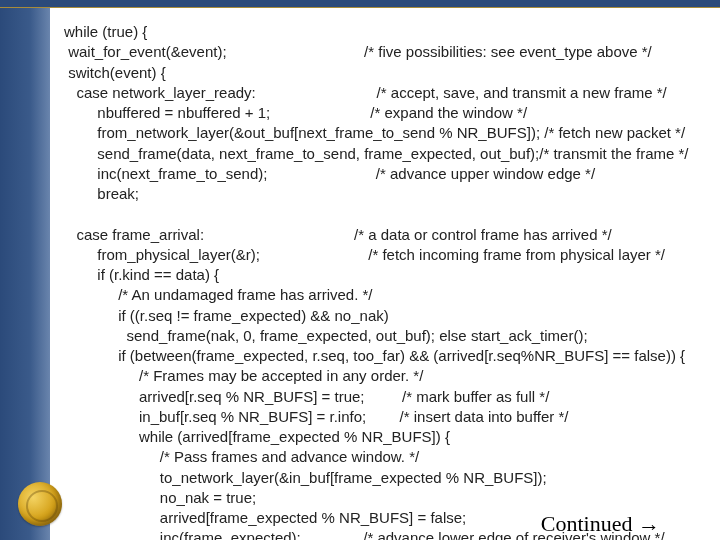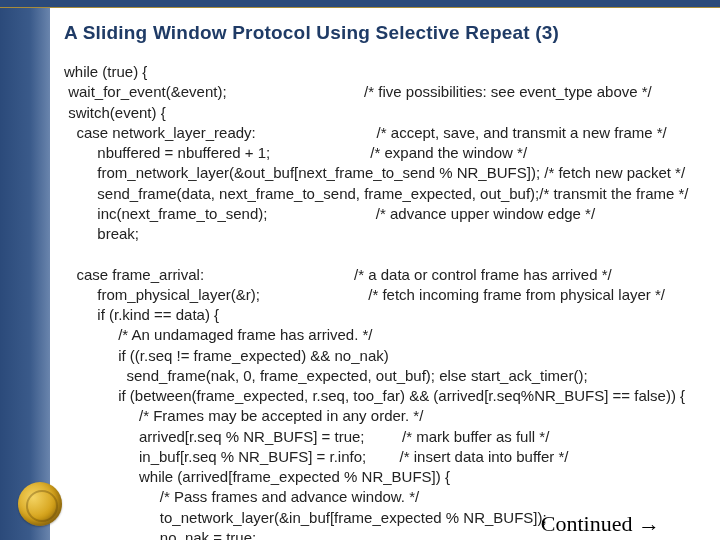--- a/index.html
+++ b/index.html
@@ -75,21 +75,20 @@
     opacity: 0.35;
   }
 </style>
 </head>
 <body>
 
 <div class="topbar"></div>
 <div class="sidebar"></div>
 
 <div class="content">
-  <div class="title">A Sliding Window Protocol Using Selective Repeat (3)</div>
   <div class="code" id="code-block">while (true) {
  wait_for_event(&amp;event);                                 /* five possibilities: see event_type above */
  switch(event) {
    case network_layer_ready:                             /* accept, save, and transmit a new frame */
         nbuffered = nbuffered + 1;                        /* expand the window */
         from_network_layer(&amp;out_buf[next_frame_to_send % NR_BUFS]); /* fetch new packet */
         send_frame(data, next_frame_to_send, frame_expected, out_buf);/* transmit the frame */
         inc(next_frame_to_send);                          /* advance upper window edge */
         break;
 

